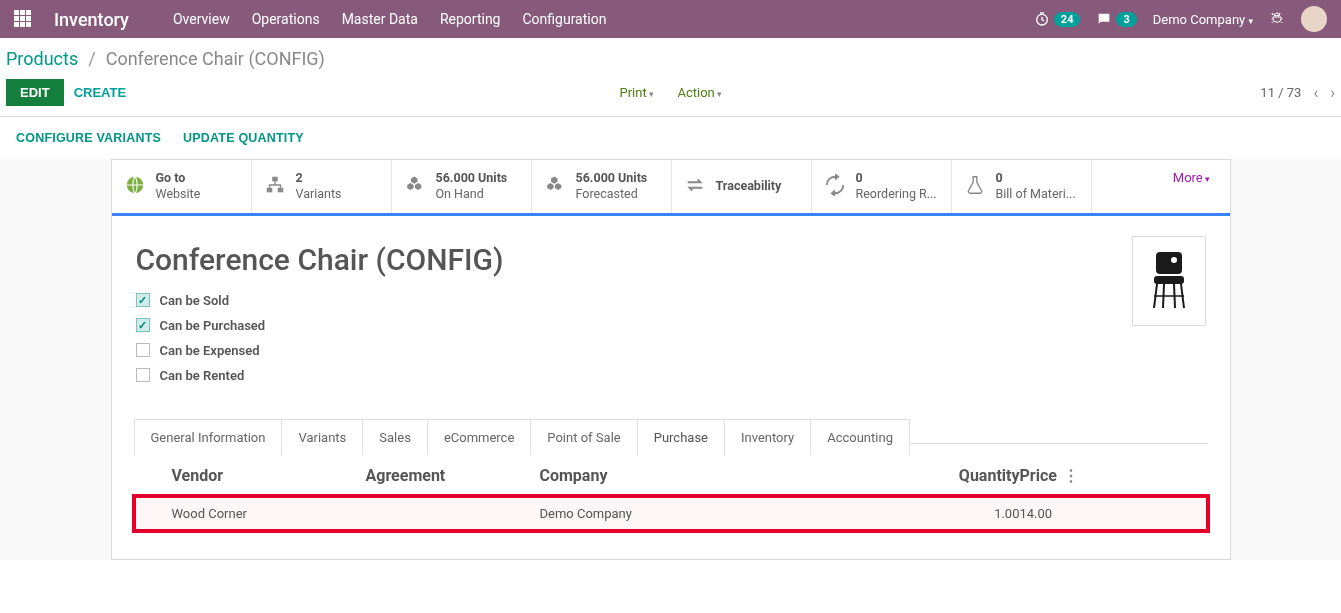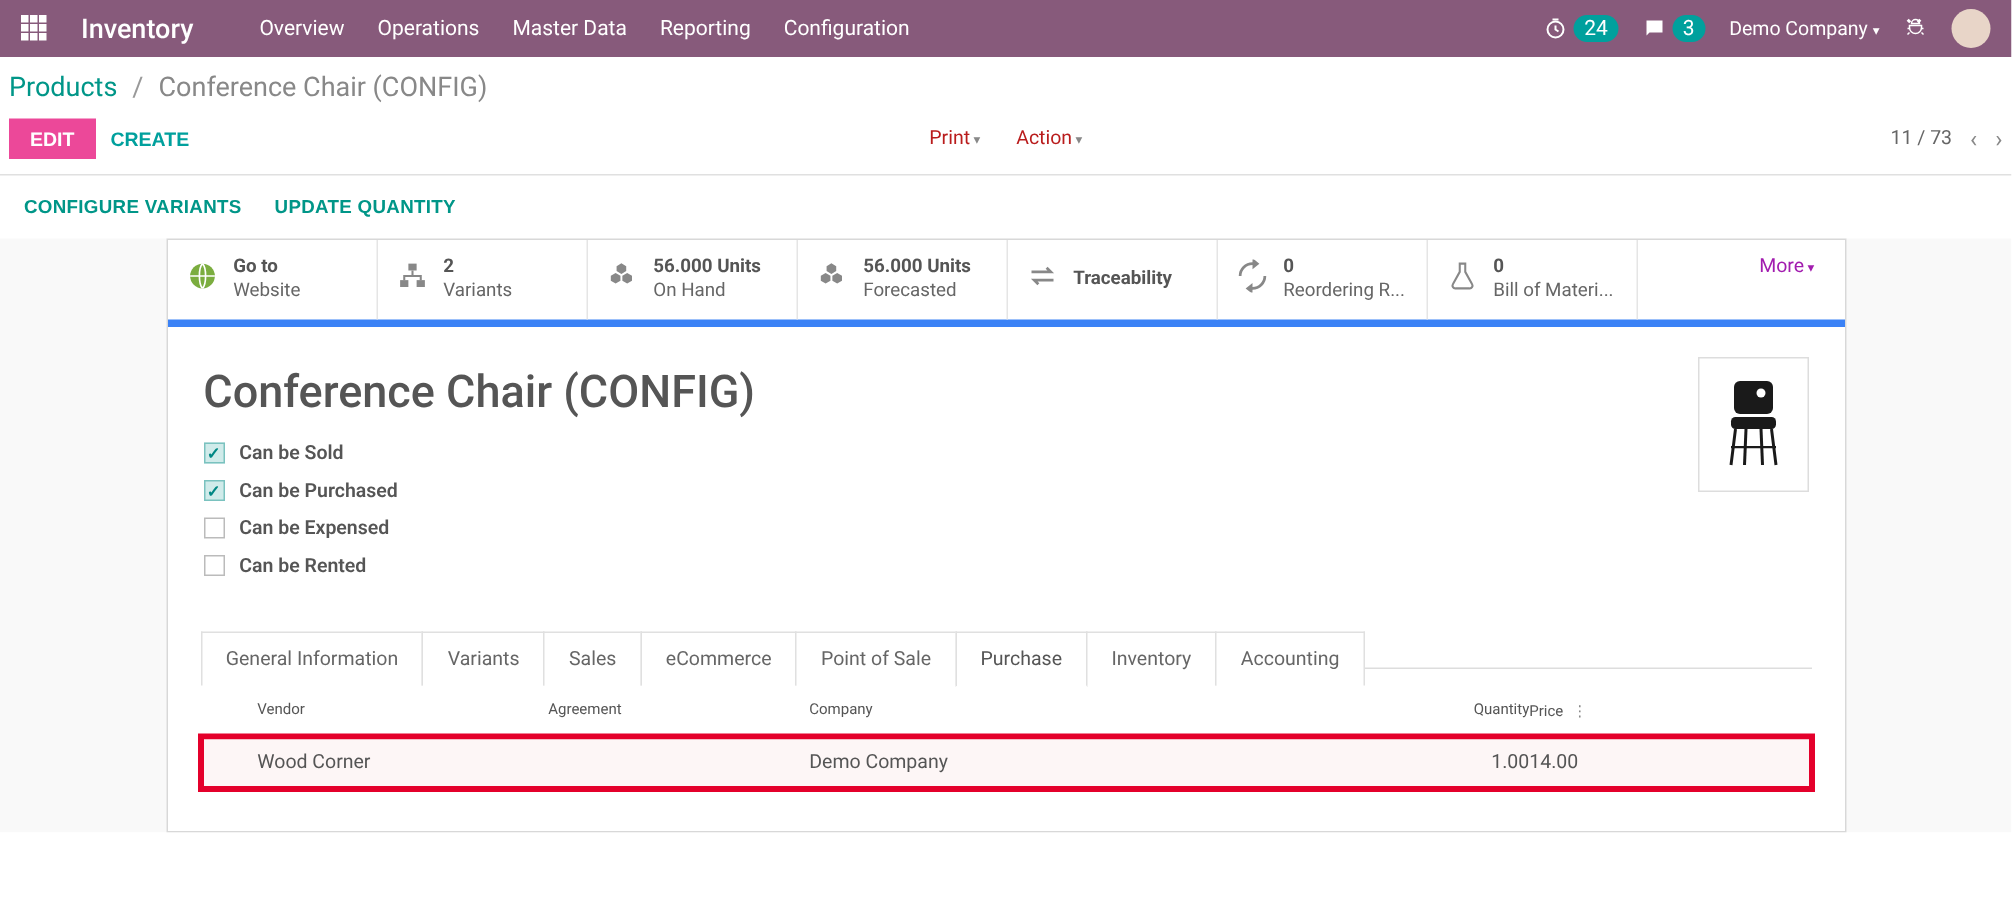--- a/index.html
+++ b/index.html
@@ -7,53 +7,53 @@
   
   
   .navbar { background: #875A7B; height: 38px; display: flex; align-items: center; padding: 0 14px; color: #fff; }
   .apps-icon { width: 18px; height: 18px; display:grid; grid-template-columns:repeat(3,5px); grid-template-rows:repeat(3,5px); gap:1px; margin-right: 22px; cursor:pointer;}
   .apps-icon div{background:#fff;}
   .brand { font-size: 18px; font-weight: 500; margin-right: 44px; }
   .nav-links { display: flex; gap: 22px; font-size: 14px; }
   .nav-links span { cursor:pointer; }
   .nav-right { margin-left: auto; display:flex; align-items:center; gap:16px; }
   .badge-pill { display:inline-flex; align-items:center; gap:4px; }
-  .badge-pill .count { background:#00a09d; color:#fff; border-radius:9px; padding:1px 7px; font-size:14px; font-weight:400;}
+  .badge-pill .count { background:#00a09d; color:#fff; border-radius:9px; padding:1px 7px; font-size:11px; font-weight:700;}
   .avatar { width:26px; height:26px; border-radius:50%; background:#d8c8d0 radial-gradient(circle at 50% 35%, #f0ddd0 35%, transparent 36%), radial-gradient(circle at 50% 80%, #5a4a3a 45%, transparent 46%); background-color:#e8d5c8;}
   
   
   .breadcrumb-row { padding: 10px 6px 6px; display:flex; align-items:center; gap:10px; font-size: 18px;}
   .breadcrumb-row .root { color:#009688; cursor:pointer;}
   .breadcrumb-row .sep { color: #999; }
   .breadcrumb-row .current { color: #888; }
   
   
   .control-row { display:flex; align-items:center; padding: 4px 6px 10px; }
-  .btn-edit { background:#ec4899; color:#fff; border:none; padding: 6px 14px; font-weight:600; font-size:13px; cursor:pointer; margin-right:10px;}
+  .btn-edit { background:#15803d; color:#fff; border:none; padding: 6px 14px; font-weight:600; font-size:13px; cursor:pointer; margin-right:10px;}
   .btn-create { color:#00A09D; font-weight:600; font-size:13px; cursor:pointer; background:none; border:none;}
-  .center-actions { position:absolute; left:50%; transform:translateX(-50%); display:flex; gap:24px; color:#b91c1c;}
+  .center-actions { position:absolute; left:50%; transform:translateX(-50%); display:flex; gap:24px; color:#4d7c0f;}
   .center-actions span{cursor:pointer; font-size:13px;}
   .center-actions .caret::after{content:" ▾"; font-size:9px; color:#888;}
   .pager { margin-left:auto; display:flex; align-items:center; gap:12px; color:#666;}
   .pager .arrow{color:#888; font-size:16px; cursor:pointer;}
   
   .divider { border-top:1px solid #e0e0e0; }
   
   
   .btn-row { display:flex; gap:18px; padding: 8px 14px; align-items:center;}
   .btn-row .teal-btn { color:#009688; font-weight:700; font-size:12.5px; letter-spacing:0.2px; cursor:pointer; background:none; border:none; padding:6px 2px;}
   .replenish-wrap { border:4px solid #E4002B; padding:2px; margin-left:-4px;}
   .replenish-btn { background:#e9e9e9; color:#555; font-weight:700; font-size:12.5px; padding: 8px 18px; border:none; cursor:pointer;}
   
   
   .sheet-bg { background:#f9f9f9; display:flex; justify-content:center; padding:0; }
   .sheet { background:#fff; border:1px solid #d8d8d8; width:1120px; margin:0; }
   
   
-  .stat-row { display:flex; border-bottom:5px solid #3b82f6;}
+  .stat-row { display:flex; border-bottom:3px solid #3b82f6;}
   .stat-btn { border-right:1px solid #e5e5e5; padding:10px 12px; display:flex; align-items:center; gap:10px; cursor:pointer; min-width:140px;}
   .stat-btn:last-child{border-right:none;}
   .stat-btn svg{width:22px; height:22px; fill:#888;}
   .stat-btn .globe svg{fill:#7bad3f;}
   .stat-text { display:flex; flex-direction:column; color:#666; font-size:12.5px; line-height:1.3;}
   .stat-text .top{font-weight:700; color:#555;}
   .stat-more { padding:10px 20px; color:#a21caf; cursor:pointer; margin-left:auto; font-size:13px;}
   .stat-more::after{content:" ▾"; font-size:9px;}
   
   
@@ -72,21 +72,21 @@
   .tab.active{ background:#fff; color:#555; border-top:1px solid #ccc; }
   .tab.active::before{}
   .tab:not(.active){ border-color:transparent; background:transparent;}
   .tab:not(.active){ border:1px solid #e5e5e5; border-bottom:none; background:#fff;}
   
   .tabs .tab{border:1px solid #e0e0e0; border-bottom:none; background:#fff;}
   .tabs .tab.active{ border-bottom:1px solid #fff; margin-bottom:-1px;}
   
   
   .tbl { margin-top:14px;}
-  .tbl-head { display:flex; padding: 8px 0px 8px 36px; color:#555; font-weight:400; font-size:10px; border-bottom:1px solid transparent;}
+  .tbl-head { display:flex; padding: 8px 0px 8px 36px; color:#555; font-weight:700; font-size:16px; border-bottom:1px solid transparent;}
   .col-vendor{flex:0 0 194px;}
   .col-agreement{flex:0 0 174px;}
   .col-company{flex:0 0 380px;}
   .col-qty{flex:0 0 100px; text-align:right;}
   .col-price{flex:1; text-align:left; padding-right:24px;}
   .row-highlight { border:4px solid #E4002B; padding:0; margin:0 -4px; }
   .tbl-row { display:flex; padding:8px 0px 8px 36px; font-size:13px; color:#555; background:linear-gradient(#fdf6f6,#fdf6f6);}
   .kebab { color:#888; cursor:pointer; padding-left:6px;}
 </style>
 </head>

